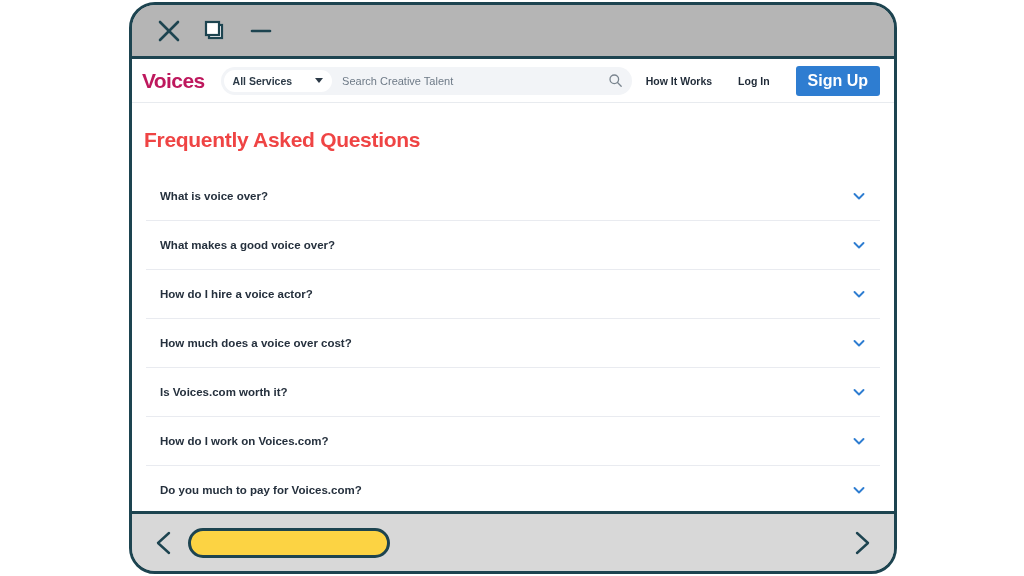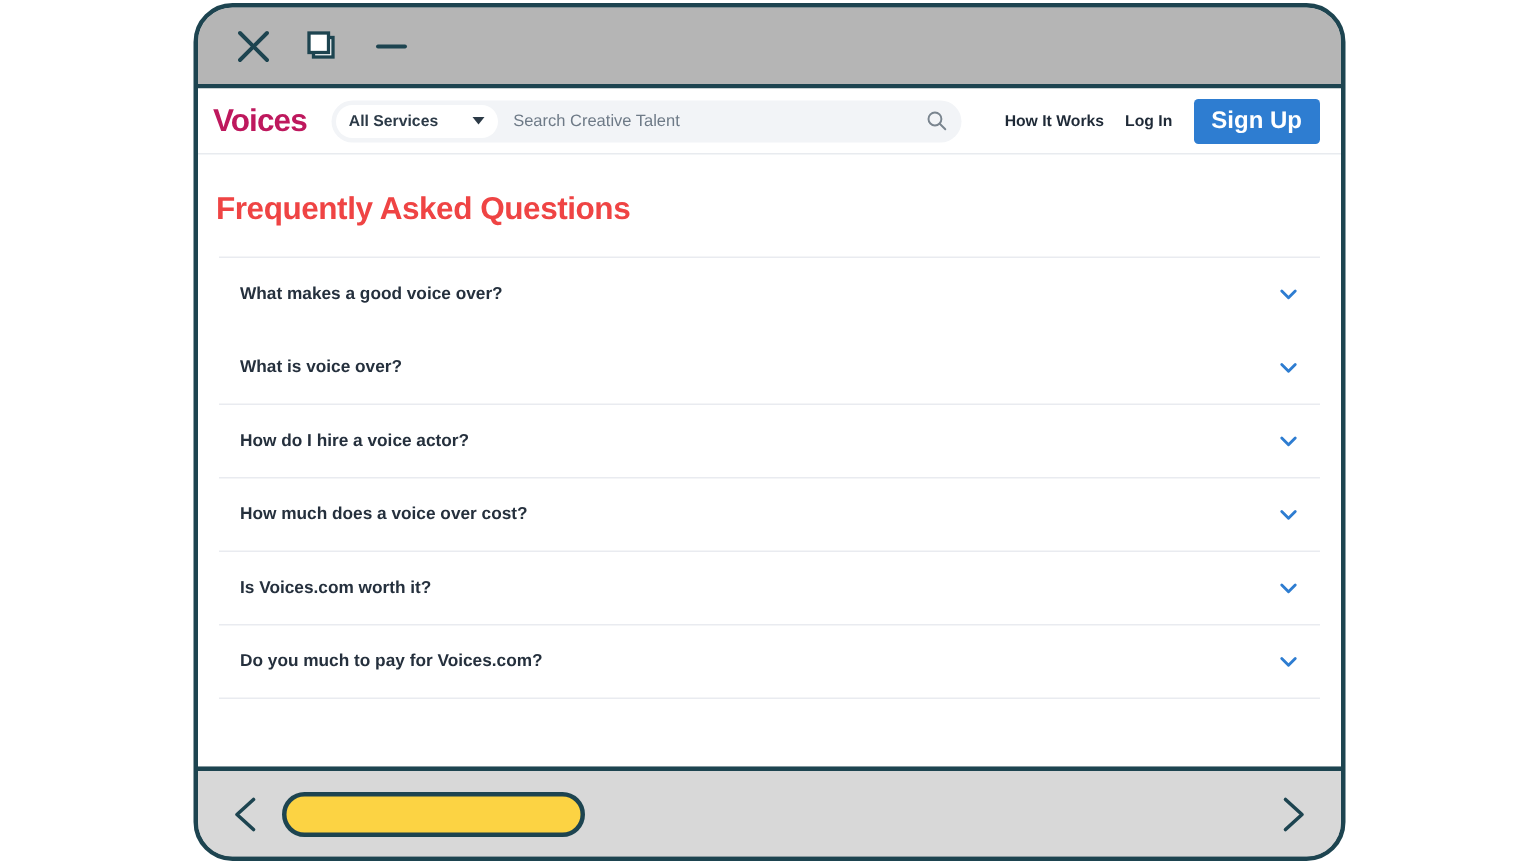--- a/index.html
+++ b/index.html
@@ -105,21 +105,21 @@
     overflow: hidden;
   }
   .search-icon-btn {
     width: 24px; height: 24px;
     display: flex; align-items: center; justify-content: center;
     cursor: pointer;
   }
   .header-nav {
     display: flex;
     align-items: center;
-    gap: 14px;
+    gap: 26px;
     margin-left: auto;
     padding-left: 14px;
     justify-content: space-between;
   }
   .nav-link {
     font-size: 10.5px;
     font-weight: bold;
     color: #1f2a37;
     white-space: nowrap;
     cursor: pointer;
@@ -249,46 +249,52 @@
         <div class="nav-link">How It Works</div>
         <div class="nav-link">Log In</div>
         <button class="signup-btn">Sign Up</button>
       </div>
     </div>
 
     <div class="faq-wrap">
       <div class="faq-title">Frequently Asked Questions</div>
 
       <div class="faq-list">
-        <div class="faq-row">
-          <span class="faq-q">What makes a good voice over?</span>
-          <svg class="chev" viewBox="0 0 16 16">
-            <polyline points="3.5,6 8,10.5 12.5,6" fill="none" stroke="#2e7dd1" stroke-width="1.9" stroke-linecap="round" stroke-linejoin="round"></polyline>
-          </svg>
-        </div>
         <div class="faq-row first">
           <span class="faq-q">What is voice over?</span>
           <svg class="chev" viewBox="0 0 16 16">
             <polyline points="3.5,6 8,10.5 12.5,6" fill="none" stroke="#2e7dd1" stroke-width="1.9" stroke-linecap="round" stroke-linejoin="round"></polyline>
           </svg>
         </div>
         <div class="faq-row">
+          <span class="faq-q">What makes a good voice over?</span>
+          <svg class="chev" viewBox="0 0 16 16">
+            <polyline points="3.5,6 8,10.5 12.5,6" fill="none" stroke="#2e7dd1" stroke-width="1.9" stroke-linecap="round" stroke-linejoin="round"></polyline>
+          </svg>
+        </div>
+        <div class="faq-row">
           <span class="faq-q">How do I hire a voice actor?</span>
           <svg class="chev" viewBox="0 0 16 16">
             <polyline points="3.5,6 8,10.5 12.5,6" fill="none" stroke="#2e7dd1" stroke-width="1.9" stroke-linecap="round" stroke-linejoin="round"></polyline>
           </svg>
         </div>
         <div class="faq-row">
           <span class="faq-q">How much does a voice over cost?</span>
           <svg class="chev" viewBox="0 0 16 16">
             <polyline points="3.5,6 8,10.5 12.5,6" fill="none" stroke="#2e7dd1" stroke-width="1.9" stroke-linecap="round" stroke-linejoin="round"></polyline>
           </svg>
         </div>
         <div class="faq-row">
           <span class="faq-q">Is Voices.com worth it?</span>
+          <svg class="chev" viewBox="0 0 16 16">
+            <polyline points="3.5,6 8,10.5 12.5,6" fill="none" stroke="#2e7dd1" stroke-width="1.9" stroke-linecap="round" stroke-linejoin="round"></polyline>
+          </svg>
+        </div>
+        <div class="faq-row">
+          <span class="faq-q">How do I work on Voices.com?</span>
           <svg class="chev" viewBox="0 0 16 16">
             <polyline points="3.5,6 8,10.5 12.5,6" fill="none" stroke="#2e7dd1" stroke-width="1.9" stroke-linecap="round" stroke-linejoin="round"></polyline>
           </svg>
         </div>
         <div class="faq-row">
           <span class="faq-q">Do you much to pay for Voices.com?</span>
           <svg class="chev" viewBox="0 0 16 16">
             <polyline points="3.5,6 8,10.5 12.5,6" fill="none" stroke="#2e7dd1" stroke-width="1.9" stroke-linecap="round" stroke-linejoin="round"></polyline>
           </svg>
         </div>

